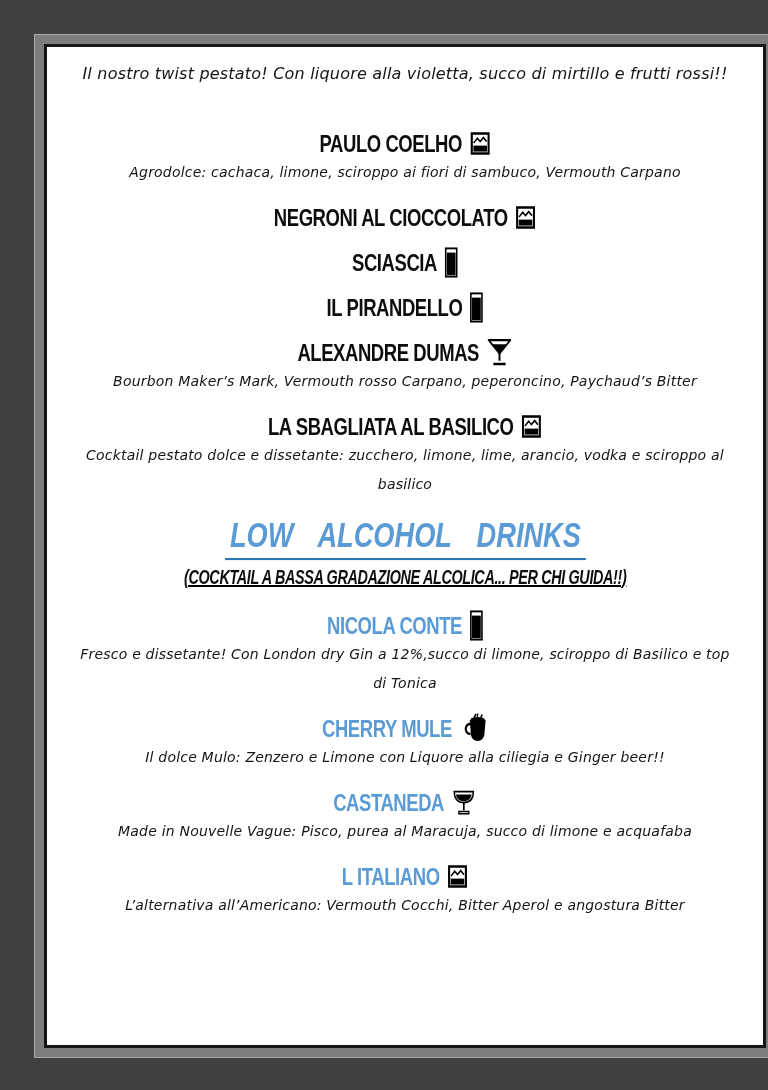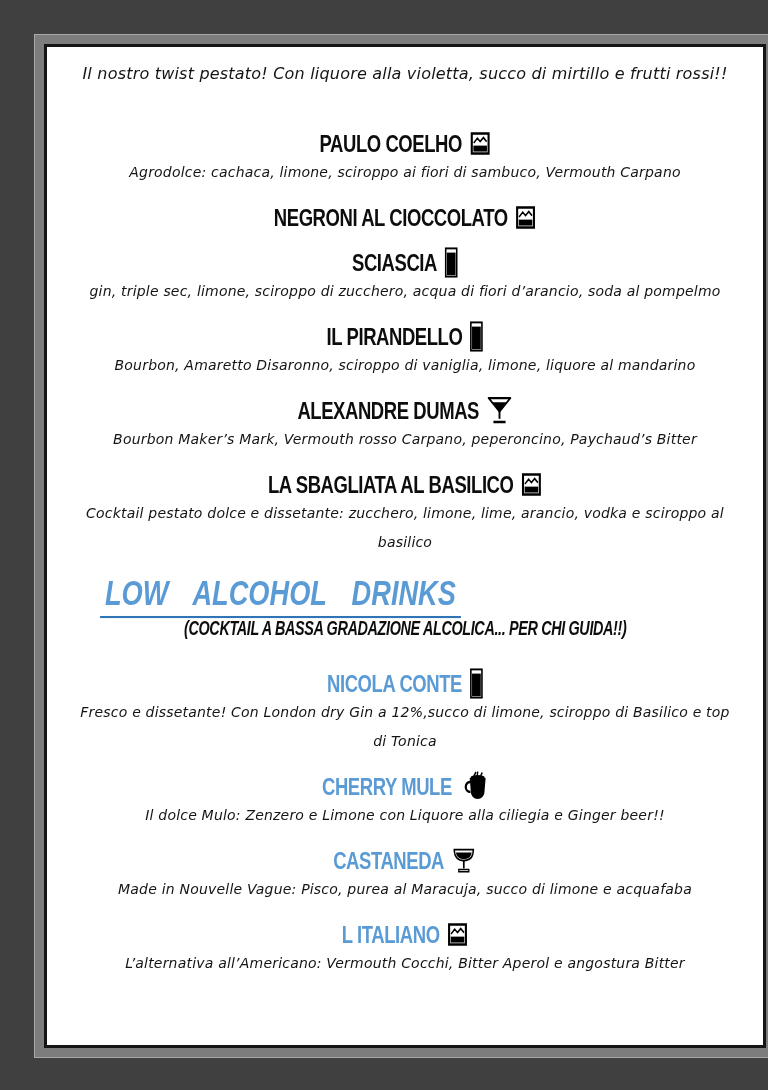--- a/index.html
+++ b/index.html
@@ -69,41 +69,43 @@
     color: #141414;
     margin: 0 auto;
     max-width: 660px;
     letter-spacing: 0.2px;
   }
   .low-title-wrap {
     height: 44px;
     margin-top: 12px;
     display: flex;
     align-items: center;
+    justify-content: center;
   }
   .low-title {
     display: inline-block;
     font-family: "Liberation Sans", sans-serif;
     font-weight: 700;
     font-style: italic;
     font-size: 34px;
     color: var(--accent, #5B9BD5);
     letter-spacing: 0px;
     word-spacing: 22px;
     white-space: nowrap;
     border-bottom: 2px solid var(--accent-dark, #2E75B6);
     padding: 0 6px 2px 6px;
     transform: scale(0.8, 1.05);
     transform-origin: center;
   }
   .low-subtitle-wrap {
     height: 36px;
     display: flex;
-    align-items: flex-start;
+    align-items: center;
     justify-content: center;
+    text-decoration: underline;
   }
   .low-subtitle {
     display: inline-block;
     font-family: "Liberation Sans", sans-serif;
     font-weight: 700;
     font-style: italic;
     font-size: 20px;
     color: #0d0d0d;
     letter-spacing: -0.5px;
     white-space: nowrap;
@@ -150,34 +152,32 @@
   <div class="item">
     <div class="item-head">
       <span class="item-name name-black">SCIASCIA</span>
       <span class="item-icon">
               <svg width="16" height="31" viewBox="0 0 16 31">
                 <rect x="1.4" y="1.4" width="13.2" height="28.2" fill="#fff" stroke="#000" stroke-width="1.9"></rect>
                 <rect x="2.8" y="5.6" width="10.4" height="22.6" fill="#000"></rect>
               </svg>
             </span>
     </div>
-    <p class="item-desc">gin, triple sec, limone, sciroppo di zucchero, acqua di fiori d’arancio, soda al pompelmo</p>
   </div>
 
   <div class="item">
     <div class="item-head">
       <span class="item-name name-black">IL PIRANDELLO</span>
       <span class="item-icon">
               <svg width="16" height="31" viewBox="0 0 16 31">
                 <rect x="1.4" y="1.4" width="13.2" height="28.2" fill="#fff" stroke="#000" stroke-width="1.9"></rect>
                 <rect x="2.8" y="5.6" width="10.4" height="22.6" fill="#000"></rect>
               </svg>
             </span>
     </div>
-    <p class="item-desc">Bourbon, Amaretto Disaronno, sciroppo di vaniglia, limone, liquore al mandarino</p>
   </div>
 
   <div class="item">
     <div class="item-head">
       <span class="item-name name-black">ALEXANDRE DUMAS</span>
       <span class="item-icon">
               <svg width="31" height="31" viewBox="0 0 30 30">
                 <path d="M2.5 3 L27.5 3 L15 16 Z" fill="#fff" stroke="#000" stroke-width="2" stroke-linejoin="round"></path>
                 <path d="M6.8 7 L23.2 7 L15 15.4 Z" fill="#000"></path>
                 <rect x="13.9" y="15" width="2.2" height="8" fill="#000"></rect>

